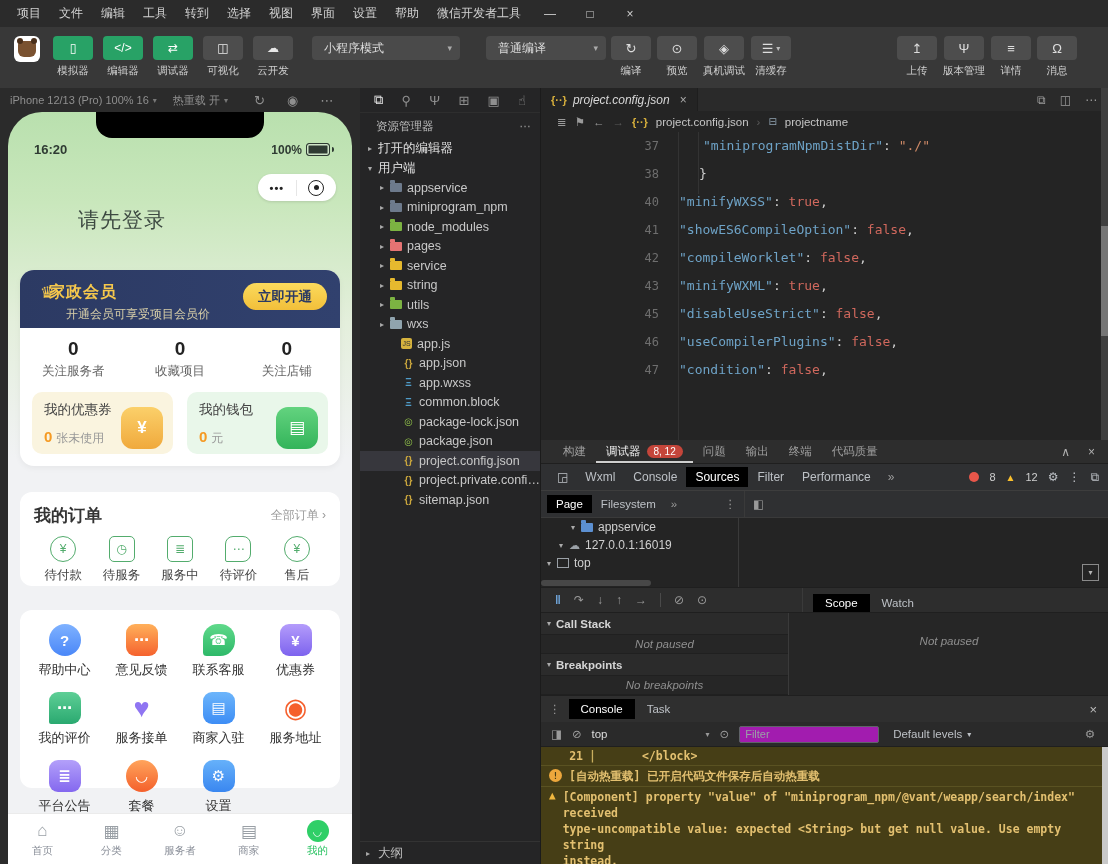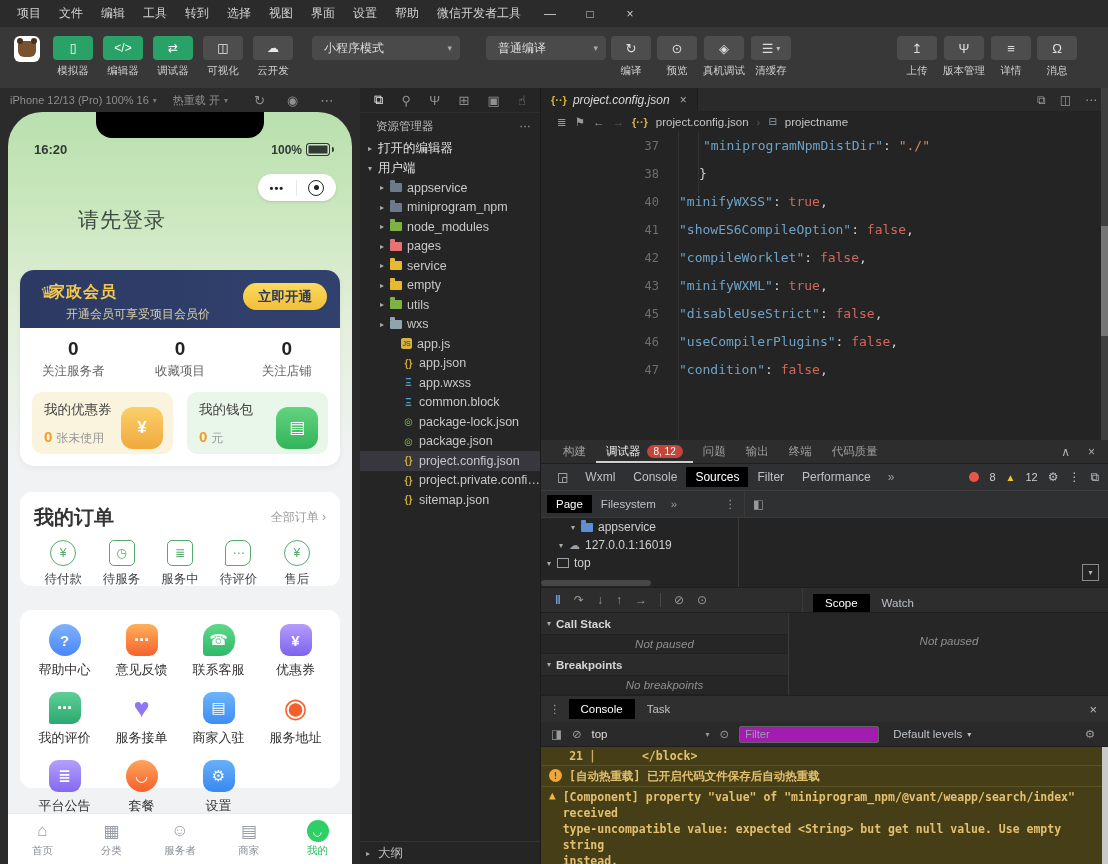--- a/index.html
+++ b/index.html
@@ -63,21 +63,21 @@
   .stat .lbl{font-size:12.5px;color:#666;margin-top:3px;}
   .wallets{display:flex;gap:14px;margin:2px 12px 12px 12px;}
   .wcard{flex:1;height:62px;border-radius:10px;padding:9px 10px 0 12px;display:flex;justify-content:space-between;box-sizing:border-box;}
   .wtitle{font-size:13.5px;color:#444;}
   .wline{margin-top:9px;}
   .wval{font-size:15px;font-weight:bold;color:#f59a23;}
   .wunit{font-size:12px;color:#999;margin-left:4px;}
   .wicon{width:42px;height:42px;border-radius:12px;align-self:center;display:flex;align-items:center;justify-content:center;color:#fff;font-size:17px;font-weight:bold;}
   .p-orders{position:absolute;top:380px;left:12px;right:12px;height:94px;background:#fff;border-radius:12px;padding:12px 14px;box-sizing:border-box;}
   .ord-head{display:flex;justify-content:space-between;align-items:center;}
-  .ord-title{font-size:20px;font-weight:bold;color:#333;}
+  .ord-title{font-size:17px;font-weight:bold;color:#333;}
   .ord-more{font-size:12px;color:#999;}
   .ord-row{display:flex;margin-top:9px;}
   .oitem{flex:1;text-align:center;}
   .oicon{display:inline-flex;width:24px;height:24px;align-items:center;justify-content:center;color:#53ac6d;border:1.5px solid #53ac6d;font-size:12px;}
   .oicon.circle{border-radius:50%;}
   .oicon.rect{border-radius:5px;}
   .oicon.bubble{border-radius:8px 8px 8px 2px;}
   .olbl{font-size:12.5px;color:#444;margin-top:5px;}
   .p-svc{position:absolute;top:498px;left:12px;right:12px;height:178px;background:#fff;border-radius:12px;padding:14px 6px 0 6px;box-sizing:border-box;display:grid;grid-template-columns:repeat(4,1fr);row-gap:13px;}
   .sitem{text-align:center;}
@@ -463,21 +463,21 @@
             <span class="lab">pages</span>
           </div>
           <div class="trow" style="padding-left: 20px;">
             <span class="arrow">▸</span>
             <span class="ficon" style="background: rgb(230, 185, 46);"></span>
             <span class="lab">service</span>
           </div>
           <div class="trow" style="padding-left: 20px;">
             <span class="arrow">▸</span>
             <span class="ficon" style="background: rgb(230, 185, 46);"></span>
-            <span class="lab">empty</span>
+            <span class="lab">string</span>
           </div>
           <div class="trow" style="padding-left: 20px;">
             <span class="arrow">▸</span>
             <span class="ficon" style="background: rgb(124, 179, 66);"></span>
             <span class="lab">utils</span>
           </div>
           <div class="trow" style="padding-left: 20px;">
             <span class="arrow">▸</span>
             <span class="ficon" style="background: rgb(144, 164, 174);"></span>
             <span class="lab">wxs</span>

